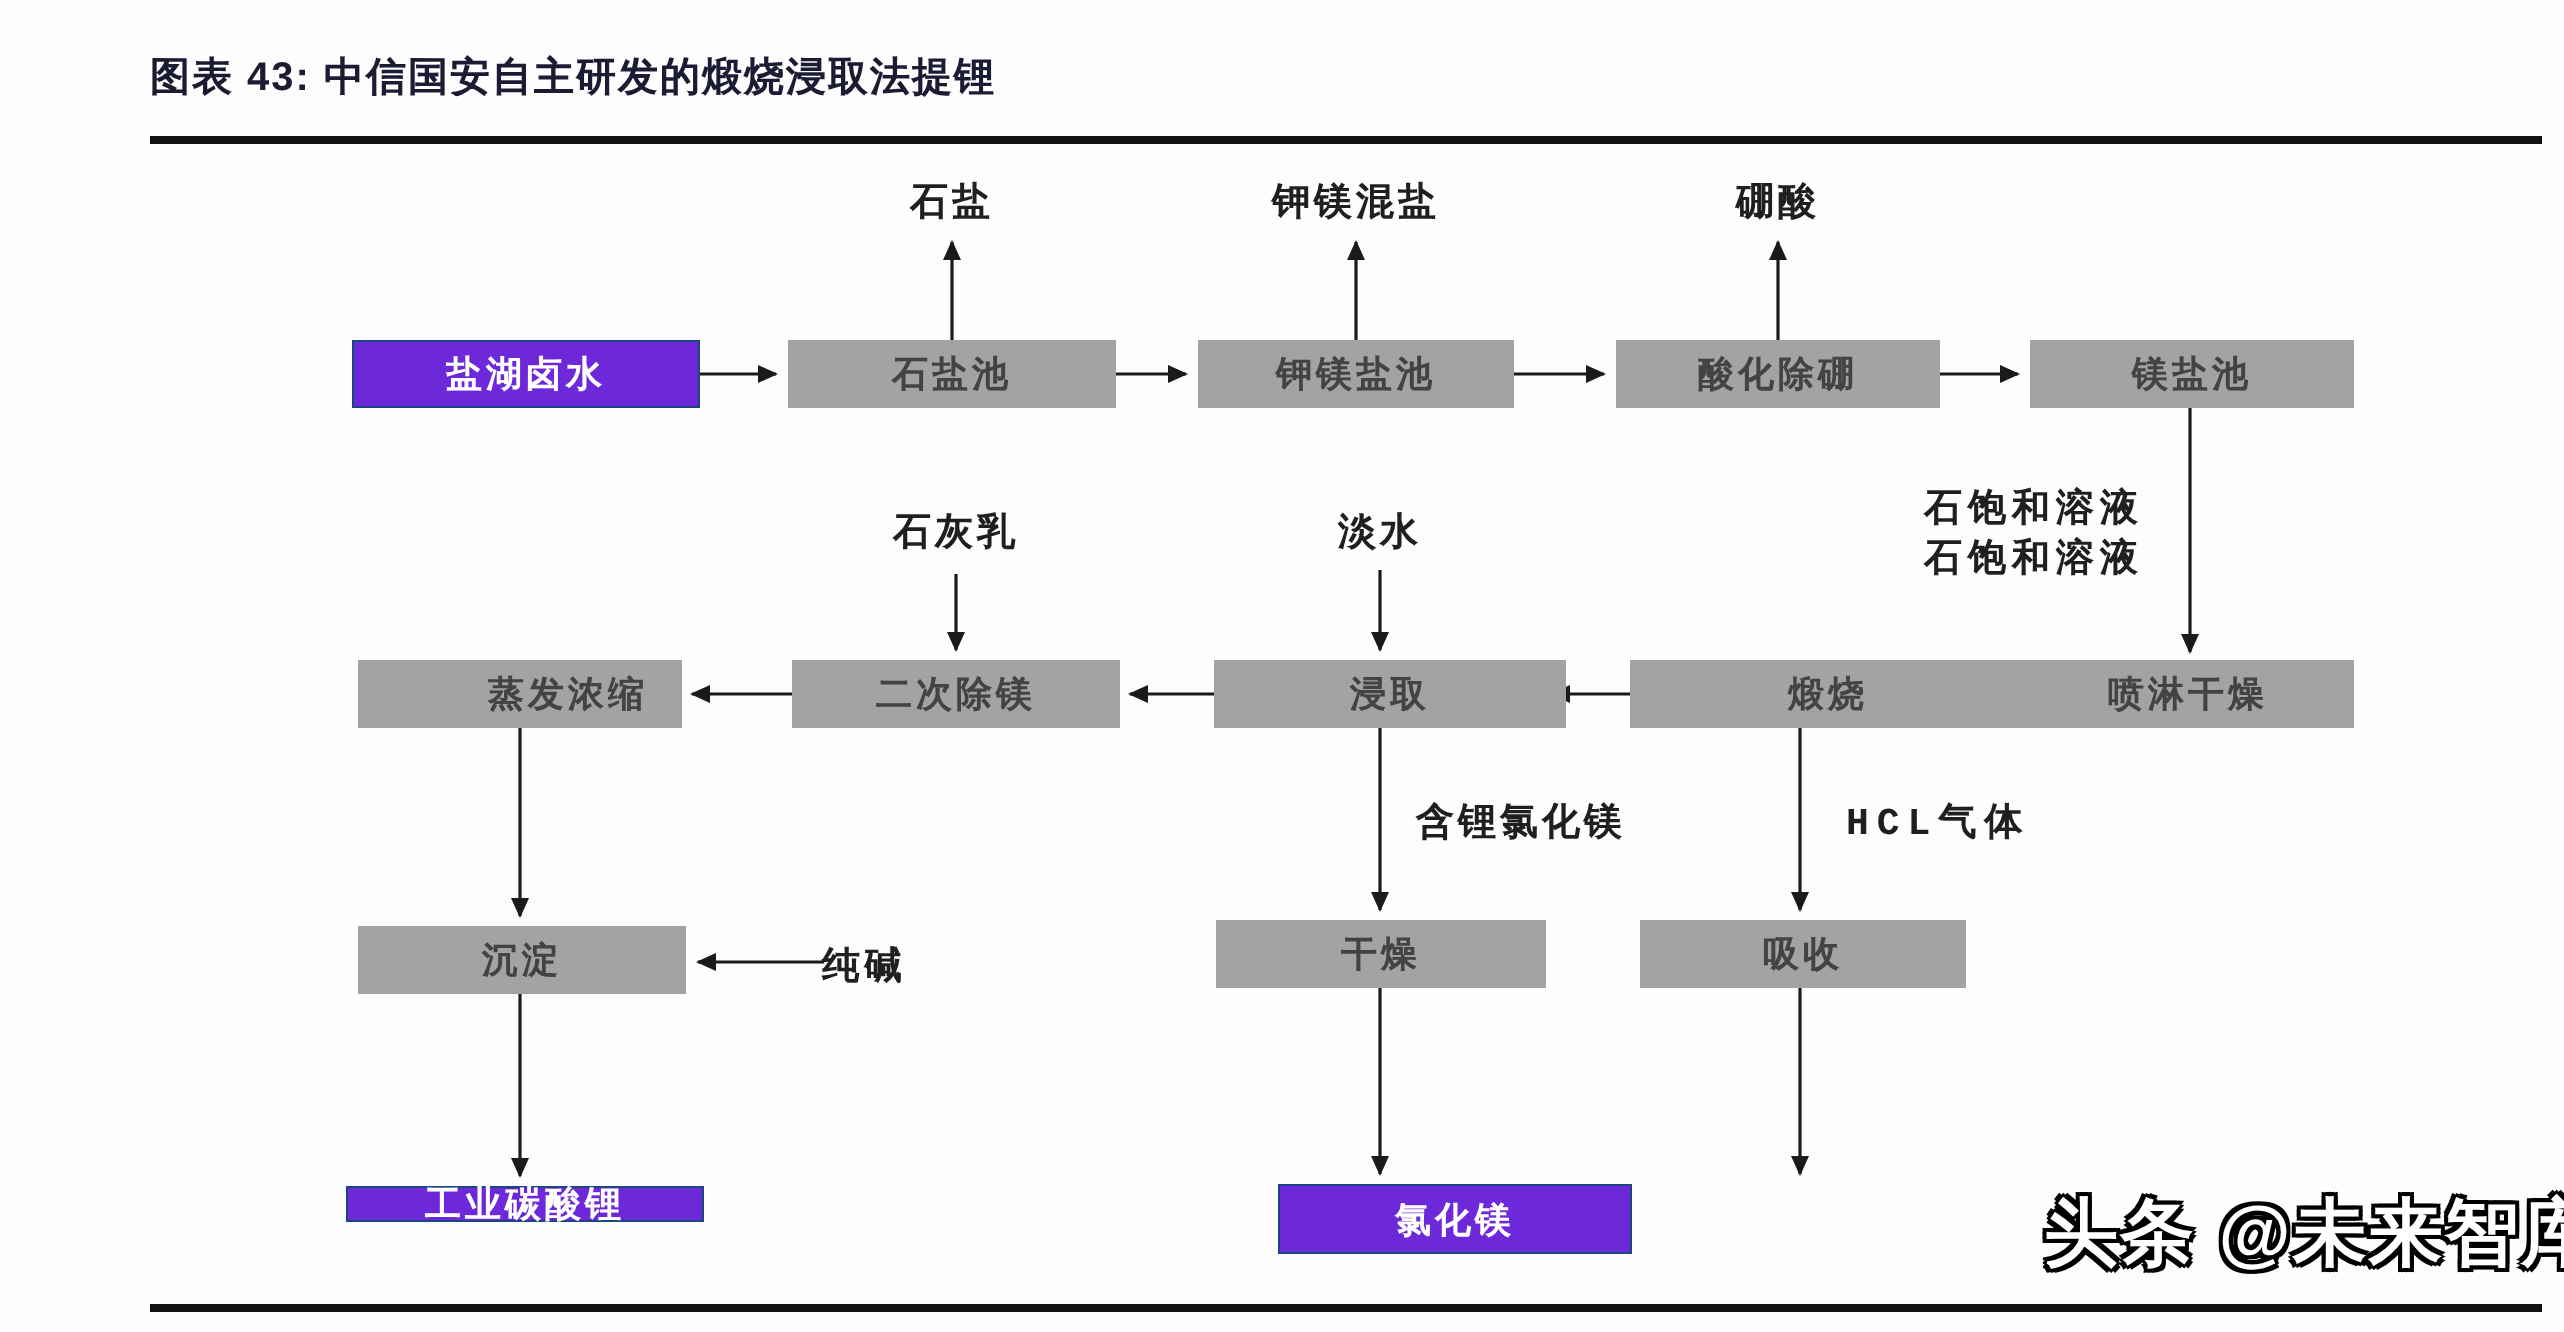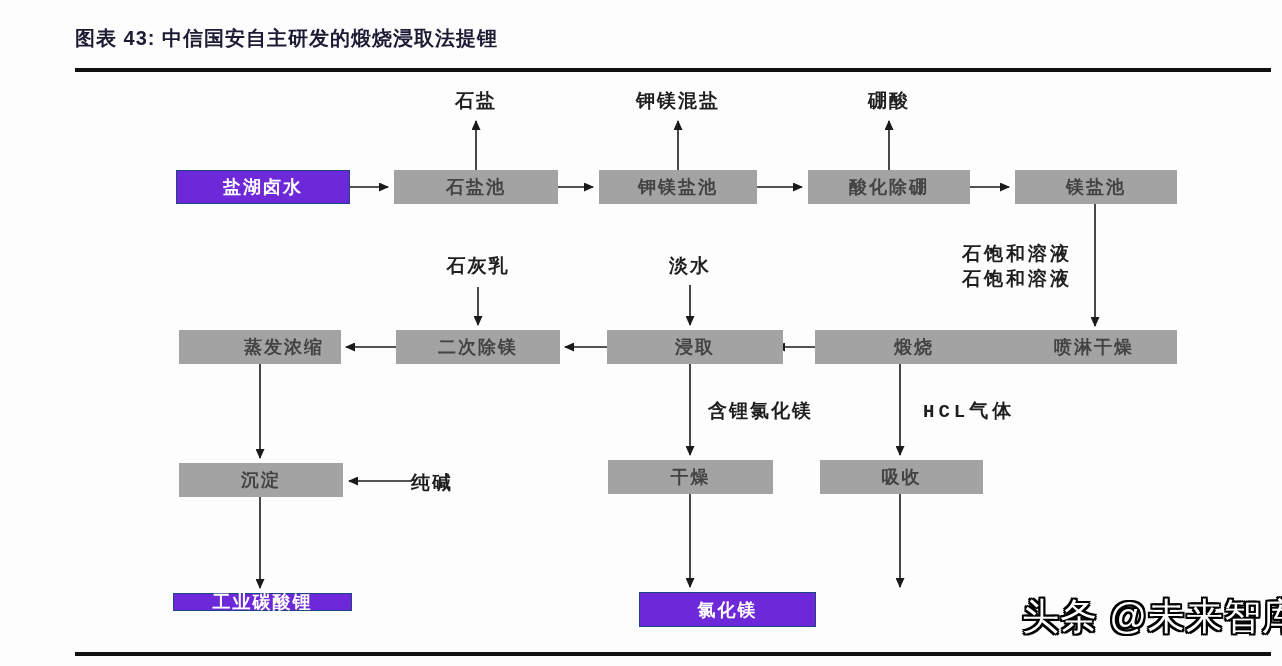--- a/index.html
+++ b/index.html
@@ -27,21 +27,21 @@
   .lbl{
     position:absolute;font-size:19px;font-weight:600;color:#1f1f1f;
     letter-spacing:2px;white-space:nowrap;font-family:Liberation Mono, monospace;
   }
   .lbl.center{text-align:center;}
   .lbl.multiline{white-space:normal;line-height:25px;letter-spacing:3px;}
   svg.arrows{position:absolute;left:0;top:0;pointer-events:none;}
   svg.arrows line{stroke:#1a1a1a;stroke-width:1.6;}
   .watermark{
     position:absolute;left:1022px;top:592px;width:260px;
-    font-size:37px;font-weight:normal;color:#ffffff;
+    font-size:37px;font-weight:bold;color:#ffffff;
     letter-spacing:1px;white-space:nowrap;z-index:5;
     text-shadow:
       -2px -2px 0 #000, 2px -2px 0 #000, -2px 2px 0 #000, 2px 2px 0 #000,
       -2px 0 0 #000, 2px 0 0 #000, 0 -2px 0 #000, 0 2px 0 #000;
   }
 </style>
 </head>
 <body>
 
 <div class="stage">

